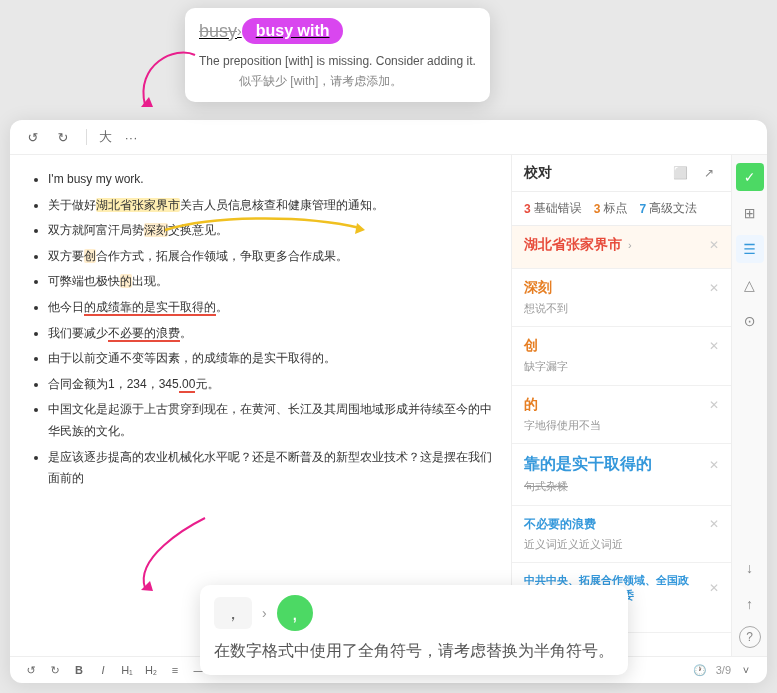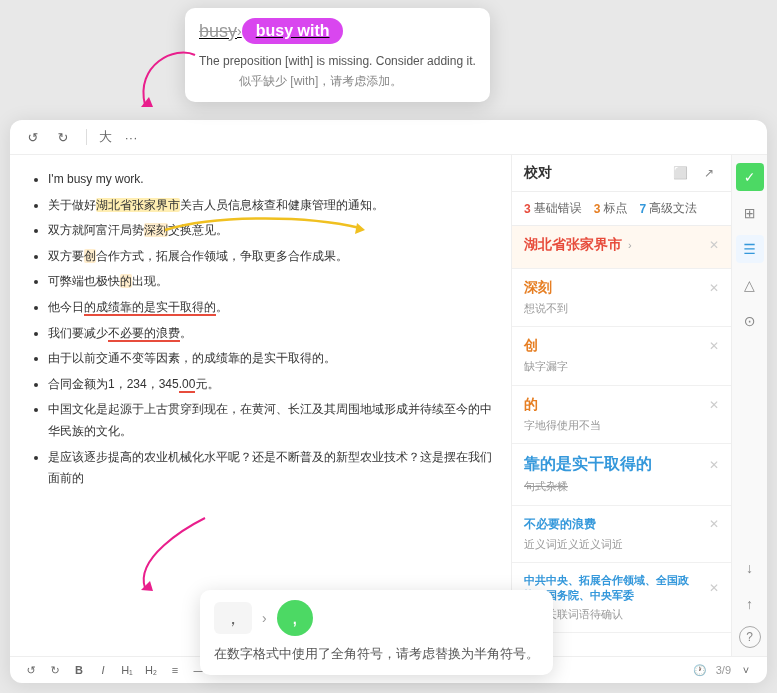--- a/index.html
+++ b/index.html
@@ -319,21 +319,21 @@
       color: white;
       border-radius: 50%;
       width: 36px;
       height: 36px;
       display: flex;
       align-items: center;
       justify-content: center;
       font-size: 20px;
     }
     .bottom-tooltip-desc {
-      font-size: 13px;
+      font-size: 16px;
       color: #555;
       line-height: 1.5;
     }
 
     
     .arrow-pink-top {
       position: absolute;
       top: 35px;
       left: 115px;
       width: 100px;

